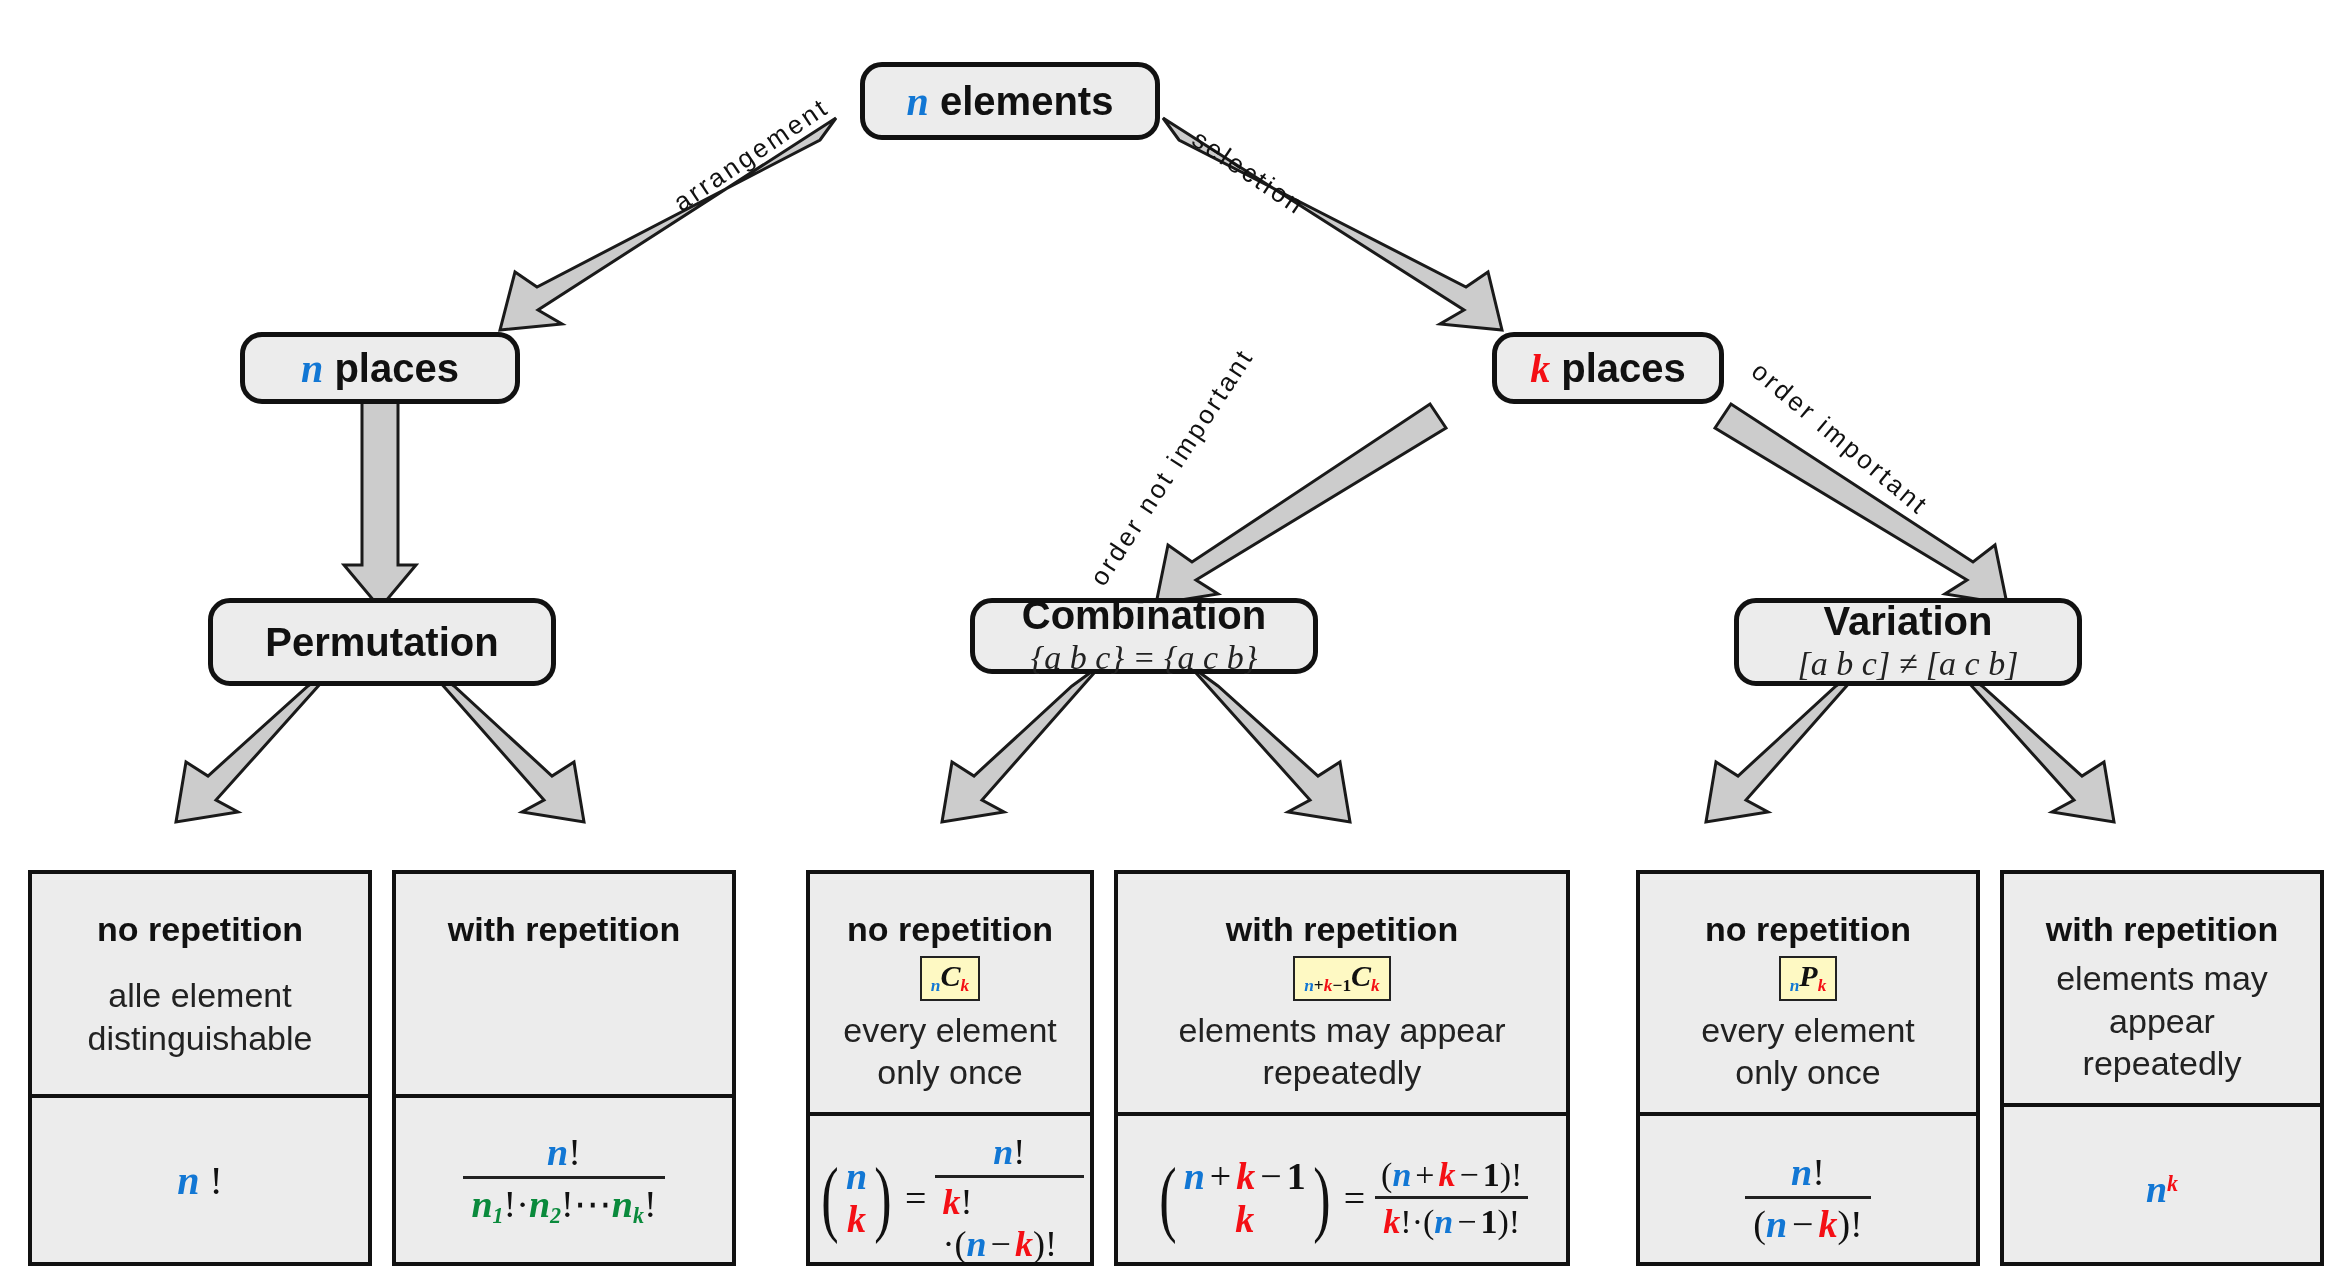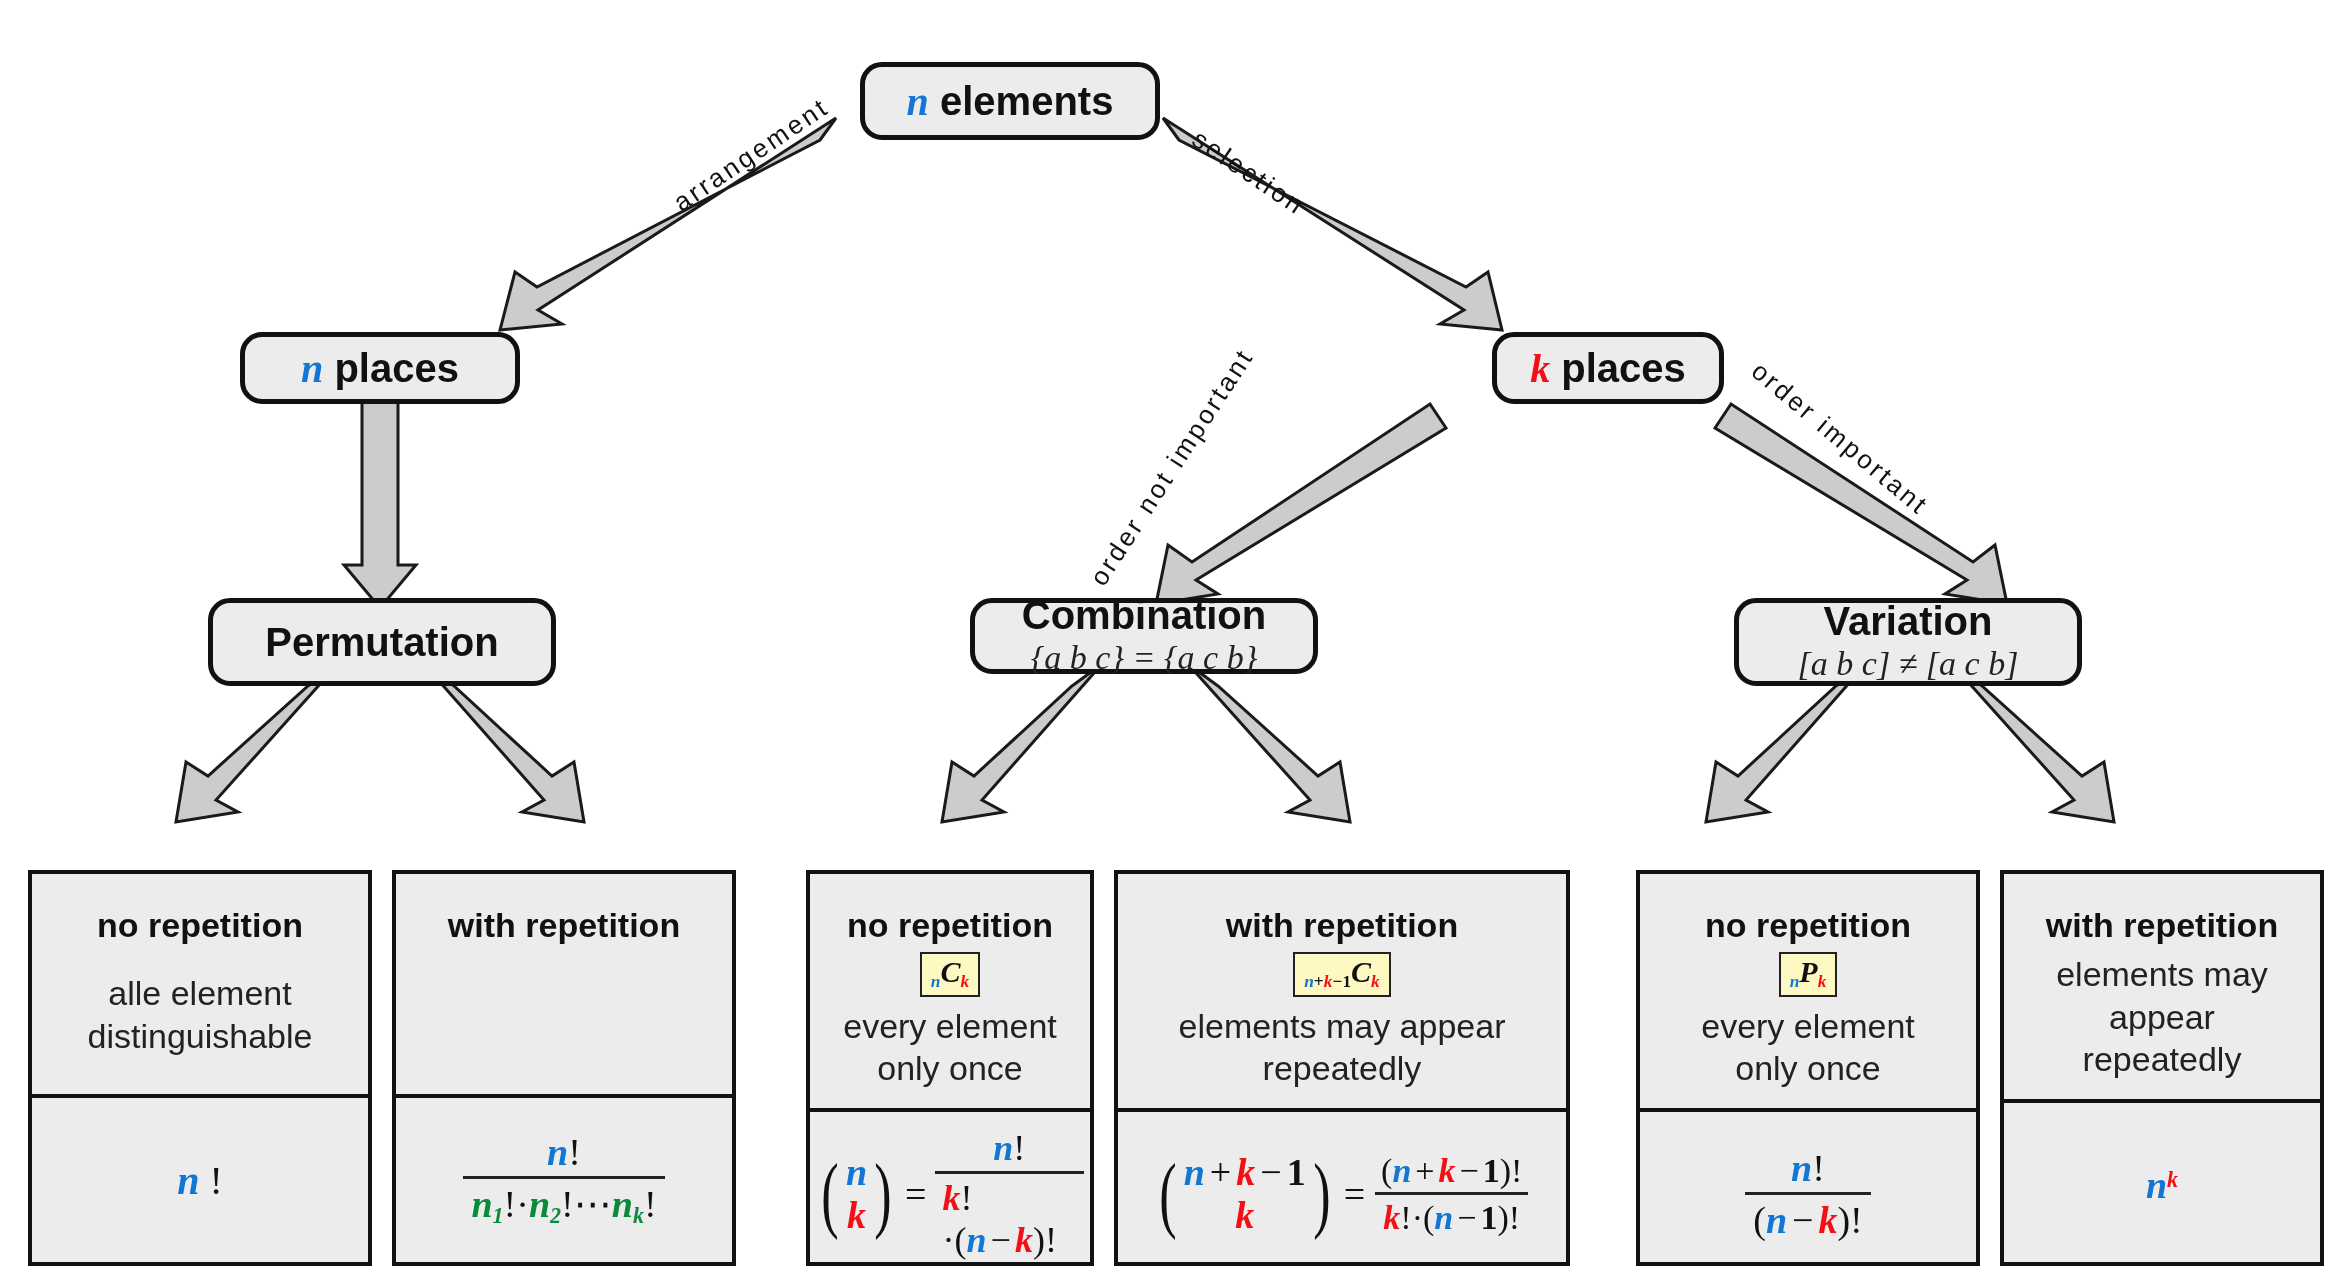--- a/index.html
+++ b/index.html
@@ -14,21 +14,21 @@
         flex-direction:column;align-items:center;justify-content:center;
         text-align:center;z-index:5;}
   .node .t1{font-size:40px;font-weight:bold;color:#111;line-height:1.05;}
   .node .t2{font-size:34px;color:#222;line-height:1.15;margin-top:2px;
             font-family:"Liberation Serif",serif;font-style:italic;}
 
   
   .leaf{position:absolute;background:#ececec;border:4px solid #111;
         box-sizing:border-box;z-index:5;display:flex;flex-direction:column;}
   .leaf .top{flex:1 1 auto;display:flex;flex-direction:column;
-             align-items:center;box-sizing:border-box;padding:32px 10px 10px;}
+             align-items:center;box-sizing:border-box;padding:16px 10px 10px;margin-top:20px;}
   .leaf .bot{height:168px;flex:0 0 168px;border-top:4px solid #111;
              display:flex;align-items:center;justify-content:center;
              box-sizing:border-box;padding:6px;}
   .leaf .hdr{font-size:34px;font-weight:bold;color:#111;}
   .leaf .desc{font-size:34px;color:#222;line-height:1.25;text-align:center;}
   .leaf .spacer{flex:1 1 auto;min-height:8px;}
   .leaf .notation{margin-top:7px;border:2px solid #222;background:#fef9c3;
                   padding:1px 9px 3px;display:inline-block;}
 
   

